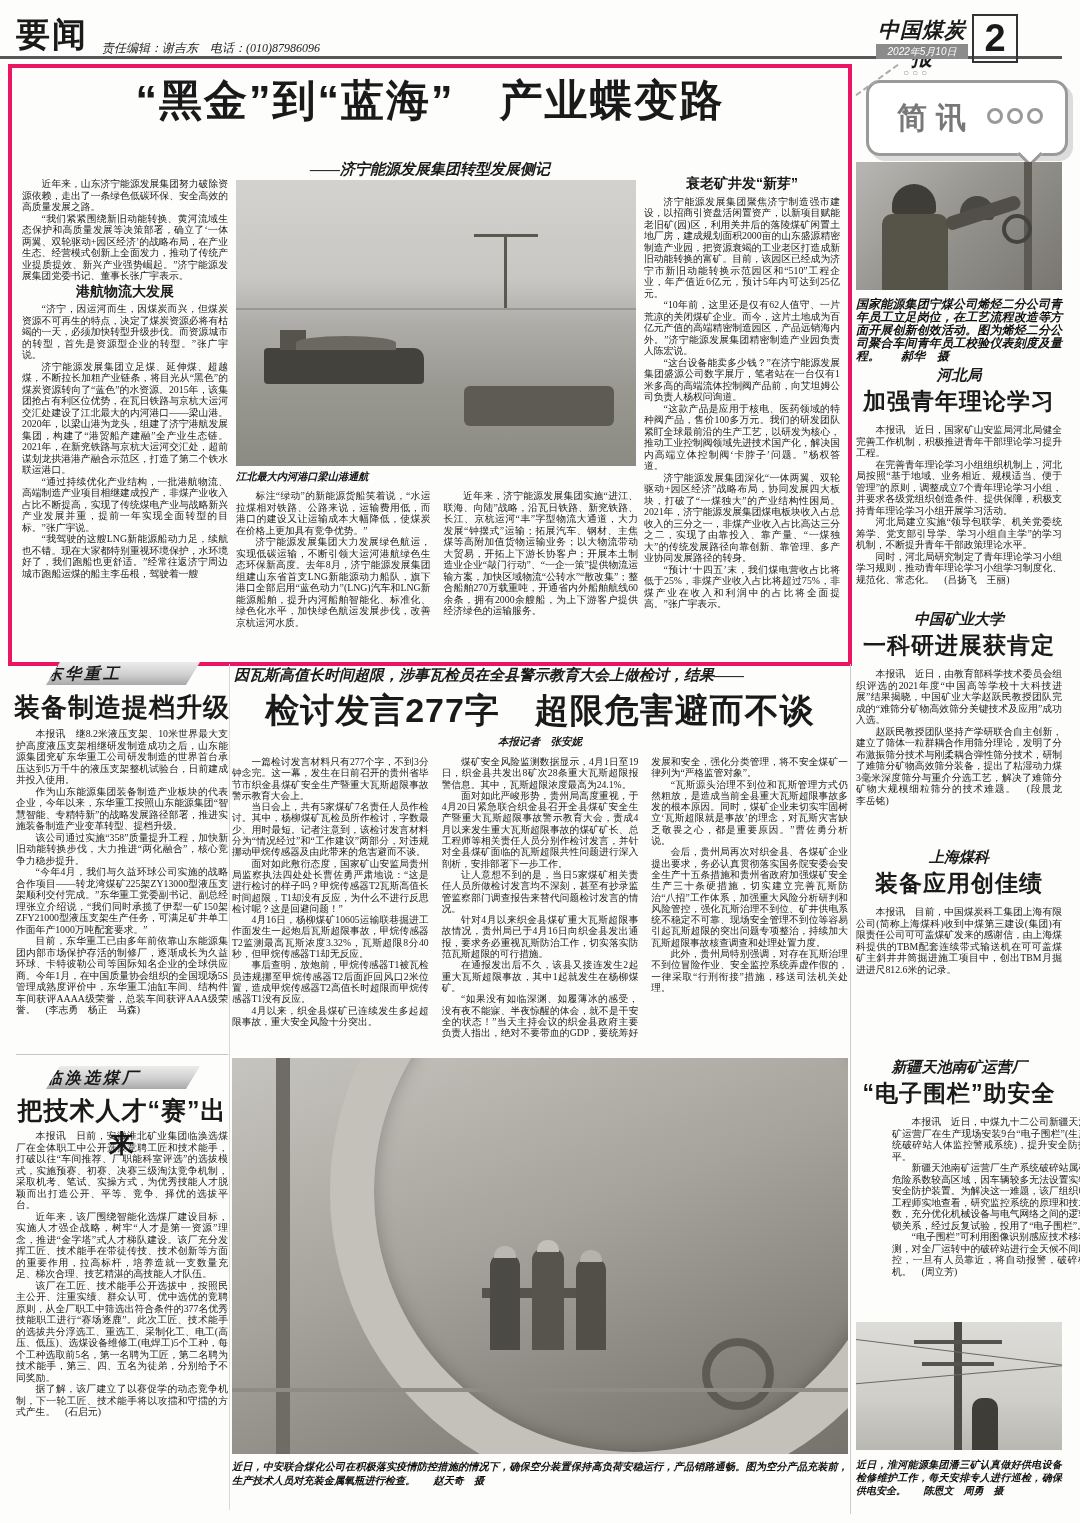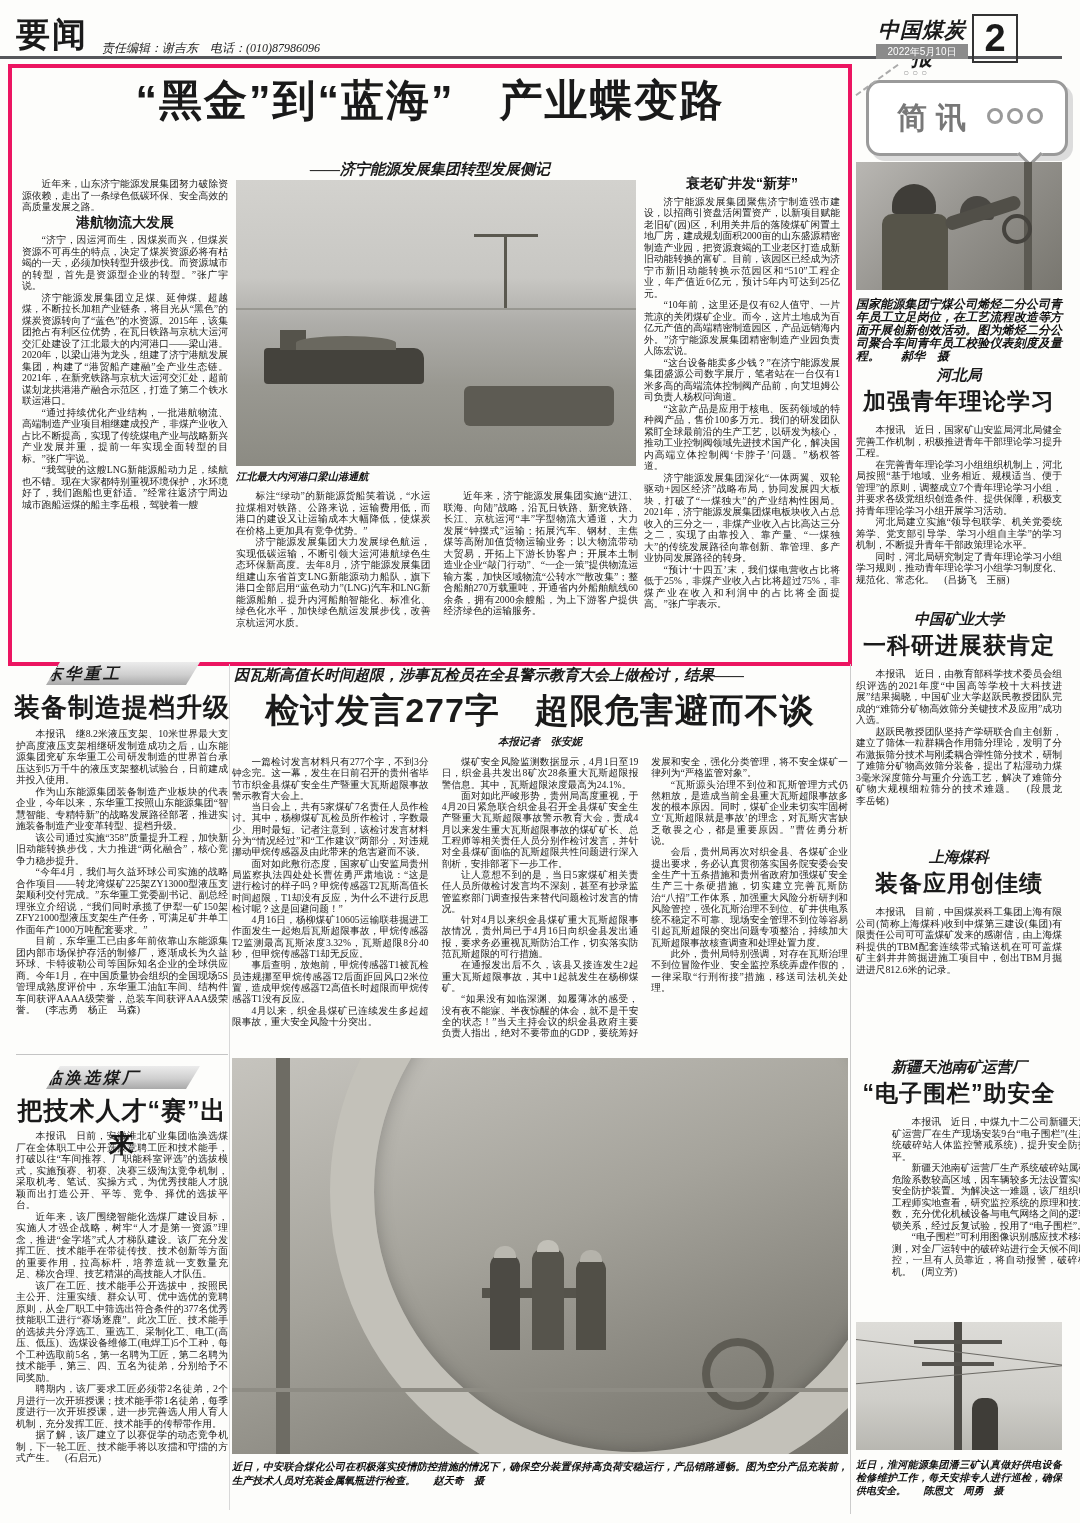--- a/index.html
+++ b/index.html
@@ -30,31 +30,32 @@
   .dash-decor{position:absolute;border-top:2px dashed #ababab;width:52px;transform:rotate(-36deg);}
   .mini-dots{position:absolute;font-size:10px;color:#9a9a9a;letter-spacing:3px;font-weight:bold;}
 </style>
 </head>
 <body>
 
 <div class="abs sans" style="left:16px;top:12px;font-size:34px;font-weight:900;letter-spacing:2px;">要闻</div>
 <div class="abs kai" style="left:102px;top:40px;font-size:12px;">责任编辑：谢吉东　电话：(010)87986096</div>
 <div class="abs" style="left:0;top:56px;width:1062px;height:3px;background:#56575b;"></div>
 <div class="abs" style="left:876px;top:16px;width:92px;font-size:21px;font-weight:900;font-style:italic;letter-spacing:1px;text-align:center;">中国煤炭报</div>
-<div class="abs sans" style="left:876px;top:44px;width:92px;height:15px;background:#8b8b8b;color:#fff;font-size:10px;line-height:15px;text-align:center;">2022年5月10日</div>
+<div class="abs sans" style="left:876px;top:44px;width:92px;height:15px;background:#8b8b8b;color:#fff;font-size:10px;line-height:15px;text-align:center;font-style:italic;">2022年5月10日</div>
 <div class="abs sans" style="left:972px;top:14px;width:42px;height:45px;border:2px solid #333;font-size:38px;line-height:45px;font-weight:bold;text-align:center;">2</div>
 
 <div class="abs" style="left:8px;top:64px;width:836px;height:594px;border:4px solid #ec1561;">
 
   <div class="abs sans" style="left:0;top:4px;width:100%;text-align:center;font-size:43px;font-weight:900;letter-spacing:2px;">“黑金”到“蓝海”　产业蝶变路</div>
   <div class="abs kai" style="left:0;top:64px;width:100%;text-align:center;font-size:15px;font-weight:bold;margin-top:28px;">——济宁能源发展集团转型发展侧记</div>
 
   <div class="abs body" style="left:10px;top:110px;width:206px;height:468px;">
     <div>
         <p>近年来，山东济宁能源发展集团努力破除资源依赖，走出了一条绿色低碳环保、安全高效的高质量发展之路。</p>
+        <p>“我们紧紧围绕新旧动能转换、黄河流域生态保护和高质量发展等决策部署，确立了‘一体两翼、双轮驱动+园区经济’的战略布局，在产业生态、经营模式创新上全面发力，推动了传统产业提质提效、新兴产业强势崛起。”济宁能源发展集团党委书记、董事长张广宇表示。</p>
       </div>
     <div class="crosshead">港航物流大发展</div>
     <div>
         <p>“济宁，因运河而生，因煤炭而兴，但煤炭资源不可再生的特点，决定了煤炭资源必将有枯竭的一天，必须加快转型升级步伐。而资源城市的转型，首先是资源型企业的转型。”张广宇说。</p>
         <p>济宁能源发展集团立足煤、延伸煤、超越煤，不断拉长加粗产业链条，将目光从“黑色”的煤炭资源转向了“蓝色”的水资源。2015年，该集团抢占有利区位优势，在瓦日铁路与京杭大运河交汇处建设了江北最大的内河港口——梁山港。2020年，以梁山港为龙头，组建了济宁港航发展集团，构建了“港贸船产建融”全产业生态链。2021年，在新兖铁路与京杭大运河交汇处，超前谋划龙拱港港产融合示范区，打造了第二个铁水联运港口。</p>
         <p>“通过持续优化产业结构，一批港航物流、高端制造产业项目相继建成投产，非煤产业收入占比不断提高，实现了传统煤电产业与战略新兴产业发展并重，提前一年实现全面转型的目标。”张广宇说。</p>
         <p>“我驾驶的这艘LNG新能源船动力足，续航也不错。现在大家都特别重视环境保护，水环境好了，我们跑船也更舒适。”经常往返济宁周边城市跑船运煤的船主李岳根，驾驶着一艘</p>
       </div>
   </div>
 
@@ -101,21 +102,20 @@
     <p>“今年4月，我们与久益环球公司实施的战略合作项目——转龙湾煤矿225架ZY13000型液压支架顺利交付完成。”东华重工党委副书记、副总经理张立介绍说，“我们同时承揽了伊犁一矿150架ZFY21000型液压支架生产任务，可满足矿井单工作面年产1000万吨配套要求。”</p>
     <p>目前，东华重工已由多年前依靠山东能源集团内部市场保护存活的制修厂，逐渐成长为久益环球、卡特彼勒公司等国际知名企业的全球供应商。今年1月，在中国质量协会组织的全国现场5S管理成熟度评价中，东华重工油缸车间、结构件车间获评AAAA级荣誉，总装车间获评AAA级荣誉。　(李志勇　杨正　马森)</p>
   </div>
 
 <div class="abs ribbon" style="left:46px;top:1066px;width:154px;height:23px;">临涣选煤厂</div>
 <div class="abs headline-md" style="left:14px;top:1094px;width:216px;font-size:25px;">把技术人才“赛”出来</div>
 <div class="abs body" style="left:16px;top:1130px;width:212px;height:376px;">
     <p>本报讯　日前，安徽淮北矿业集团临涣选煤厂在全体职工中公开选拔竞聘工匠和技术能手，打破以往“车间推荐、厂职能科室评选”的选拔模式，实施预赛、初赛、决赛三级淘汰竞争机制，采取机考、笔试、实操方式，为优秀技能人才脱颖而出打造公开、平等、竞争、择优的选拔平台。</p>
     <p>近年来，该厂围绕智能化选煤厂建设目标，实施人才强企战略，树牢“人才是第一资源”理念，推进“金字塔”式人才梯队建设。该厂充分发挥工匠、技术能手在带徒传技、技术创新等方面的重要作用，拉高标杆，培养造就一支数量充足、梯次合理、技艺精湛的高技能人才队伍。</p>
     <p>该厂在工匠、技术能手公开选拔中，按照民主公开、注重实绩、群众认可、优中选优的竞聘原则，从全厂职工中筛选出符合条件的377名优秀技能职工进行“赛场逐鹿”。此次工匠、技术能手的选拔共分浮选工、重选工、采制化工、电工(高压、低压)、选煤设备维修工(电焊工)5个工种，每个工种选取前5名，第一名聘为工匠，第二名聘为技术能手，第三、四、五名为徒弟，分别给予不同奖励。</p>
-    <p>聘期内，该厂要求工匠必须带2名徒弟，2个月进行一次开班授课；技术能手带1名徒弟，每季度进行一次开班授课，进一步完善选人用人育人机制，充分发挥工匠、技术能手的传帮带作用。</p>
     <p>据了解，该厂建立了以赛促学的动态竞争机制，下一轮工匠、技术能手将以攻擂和守擂的方式产生。　(石启元)</p>
   </div>
 
 <div class="abs kai" style="left:234px;top:666px;width:614px;font-size:15px;font-weight:bold;">因瓦斯高值长时间超限，涉事瓦检员在全县警示教育大会上做检讨，结果——</div>
 <div class="abs sans" style="left:232px;top:688px;width:616px;text-align:center;font-size:34px;font-weight:900;letter-spacing:1px;">检讨发言277字　超限危害避而不谈</div>
 <div class="abs kai" style="left:232px;top:735px;width:616px;text-align:center;font-size:10.5px;font-weight:bold;">本报记者　张安妮</div>
 <div class="abs body" style="left:232px;top:756px;width:616px;height:292px;column-count:3;column-gap:13px;column-fill:auto;font-size:9.7px;line-height:11.3px;">
     <p>一篇检讨发言材料只有277个字，不到3分钟念完。这一幕，发生在日前召开的贵州省毕节市织金县煤矿安全生产暨重大瓦斯超限事故警示教育大会上。</p>
     <p>当日会上，共有5家煤矿7名责任人员作检讨。其中，杨柳煤矿瓦检员所作检讨，字数最少、用时最短。记者注意到，该检讨发言材料分为“情况经过”和“工作建议”两部分，对违规挪动甲烷传感器及由此带来的危害避而不谈。</p>
     <p>面对如此敷衍态度，国家矿山安监局贵州局监察执法四处处长曹佐勇严肃地说：“这是进行检讨的样子吗？甲烷传感器T2瓦斯高值长时间超限，T1却没有反应，为什么不进行反思检讨呢？这是回避问题！”</p>

